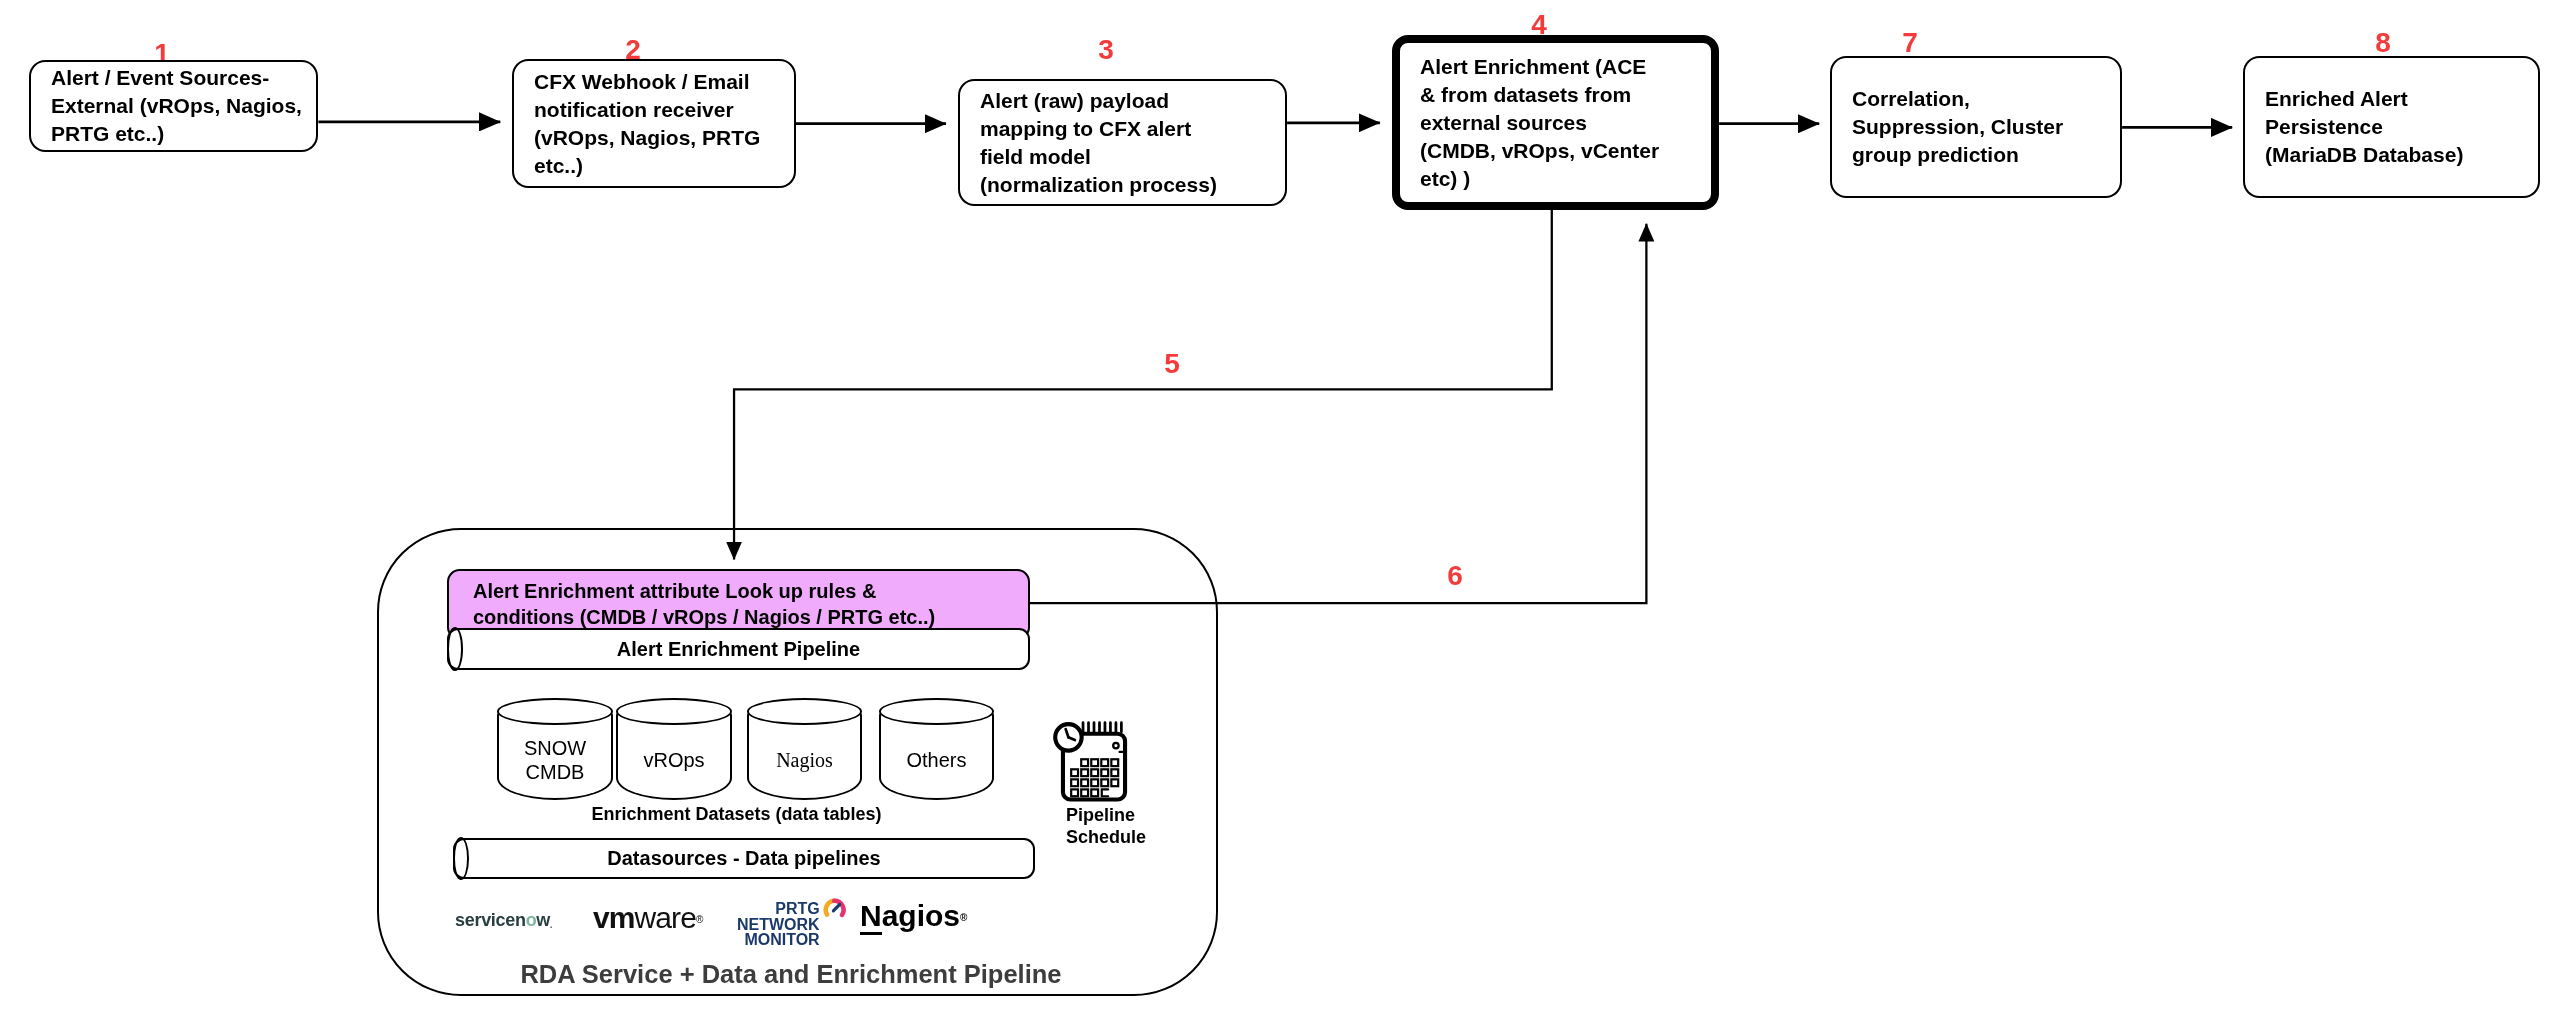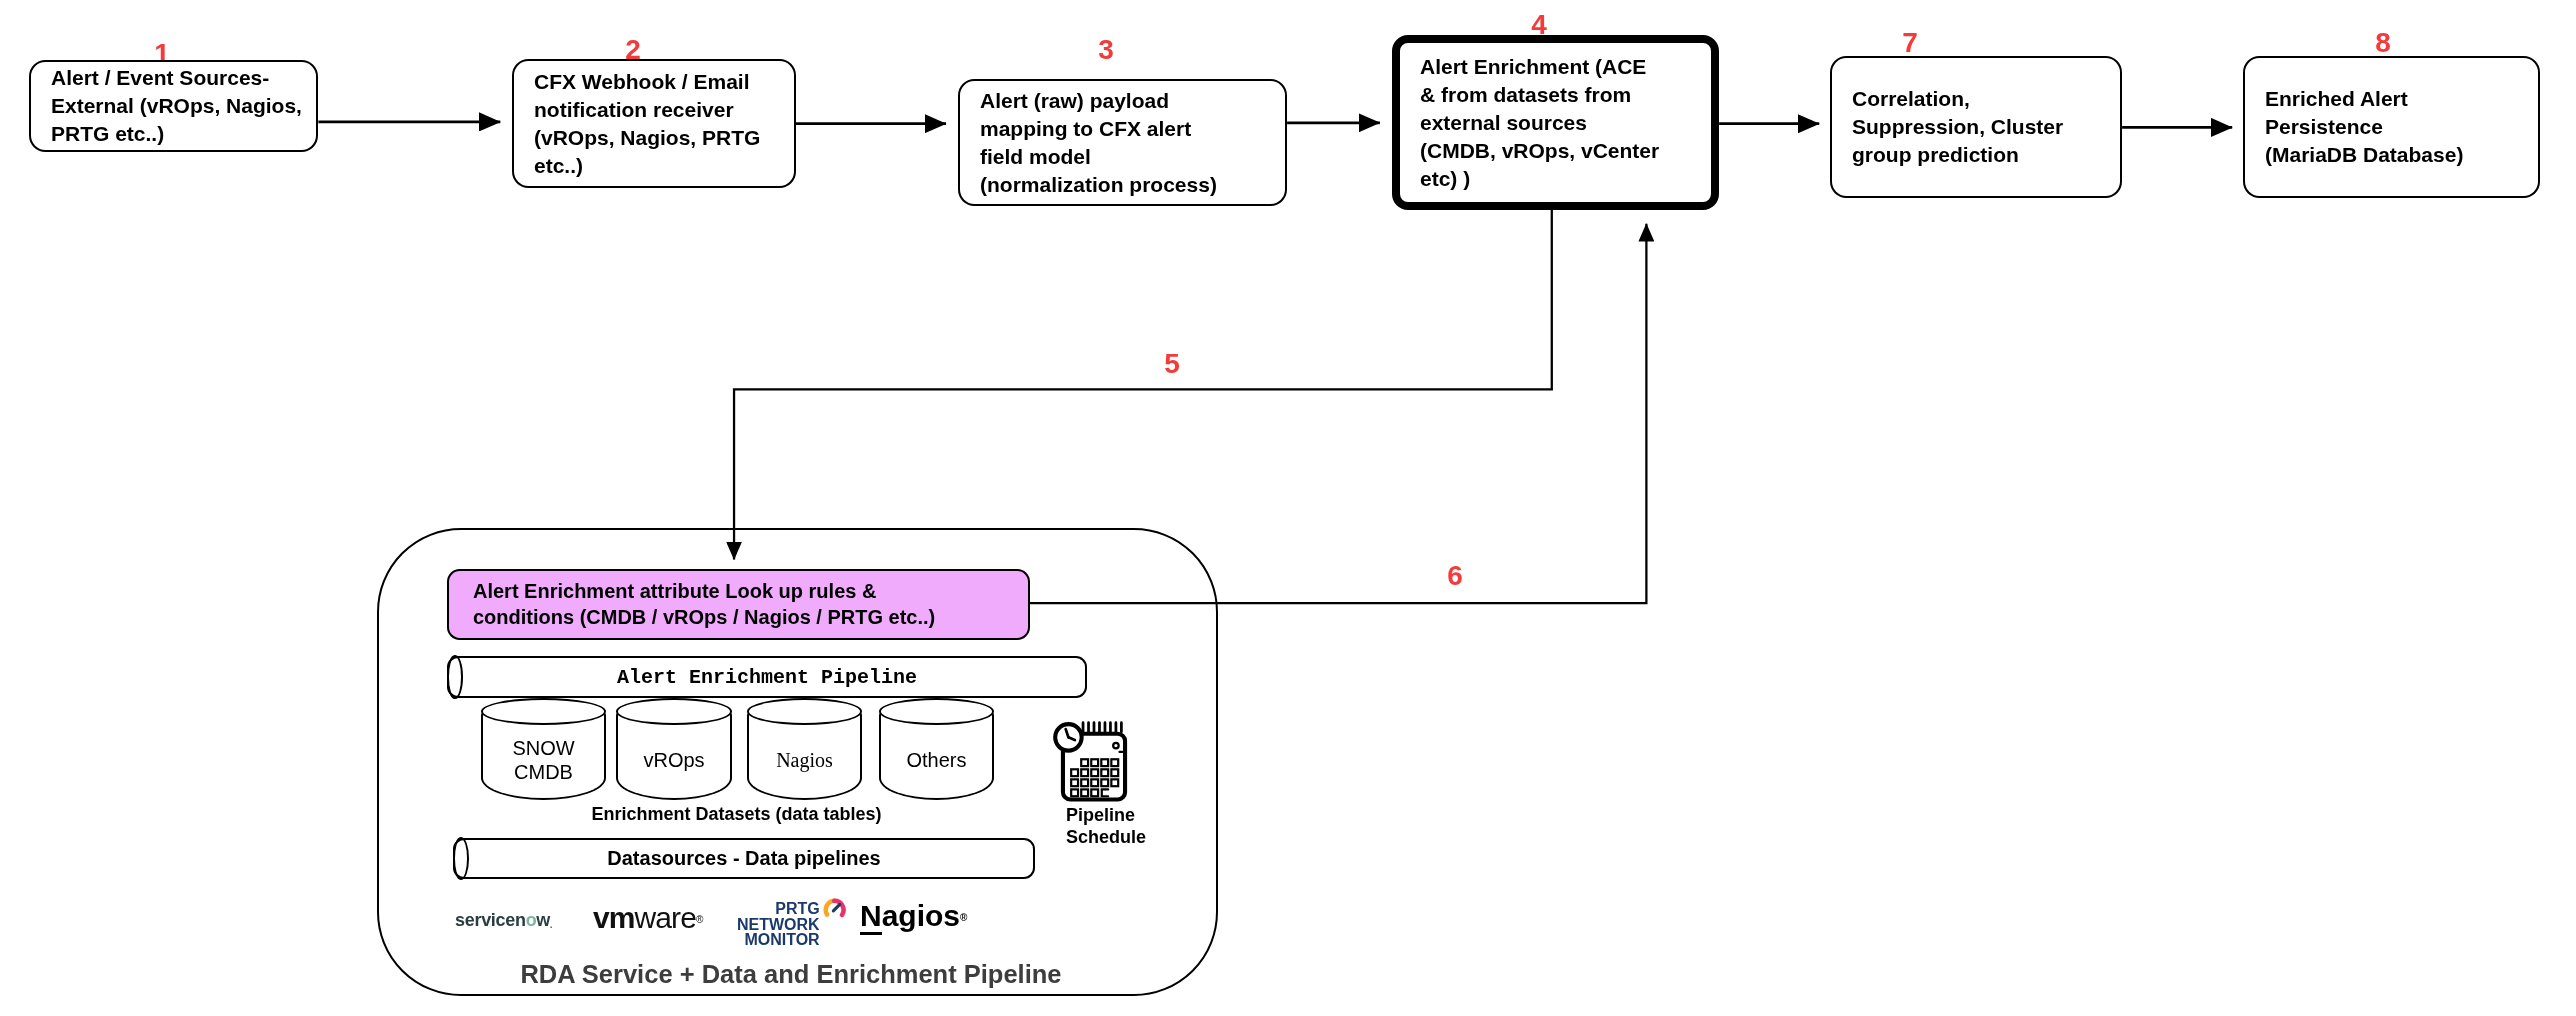--- a/index.html
+++ b/index.html
@@ -141,26 +141,26 @@
 (MariaDB Database)</span>
   </div>
 
   <div class="rda"></div>
 
   <div class="lookup">
     <span class="pre">Alert Enrichment attribute Look up rules &amp;
 conditions (CMDB / vROps / Nagios / PRTG etc..)</span>
   </div>
 
-  <div class="pipe" style="left:447px;top:656px;width:640px;height:42px;font-family:Liberation Mono, monospace;">
+  <div class="pipe" style="left:447px;top:628px;width:583px;height:42px;">
     <div class="cap"></div>
     <span>Alert Enrichment Pipeline</span>
   </div>
 
-  <div class="cyl" style="left:481px;padding-left:9px;">
+  <div class="cyl" style="left:497px;">
     <div class="top"></div>
     <div class="body"></div>
     <div class="label pre">SNOW
 CMDB</div>
   </div>
   <div class="cyl" style="left:616px;width:116px;">
     <div class="top"></div>
     <div class="body"></div>
     <div class="label">vROps</div>
   </div>

